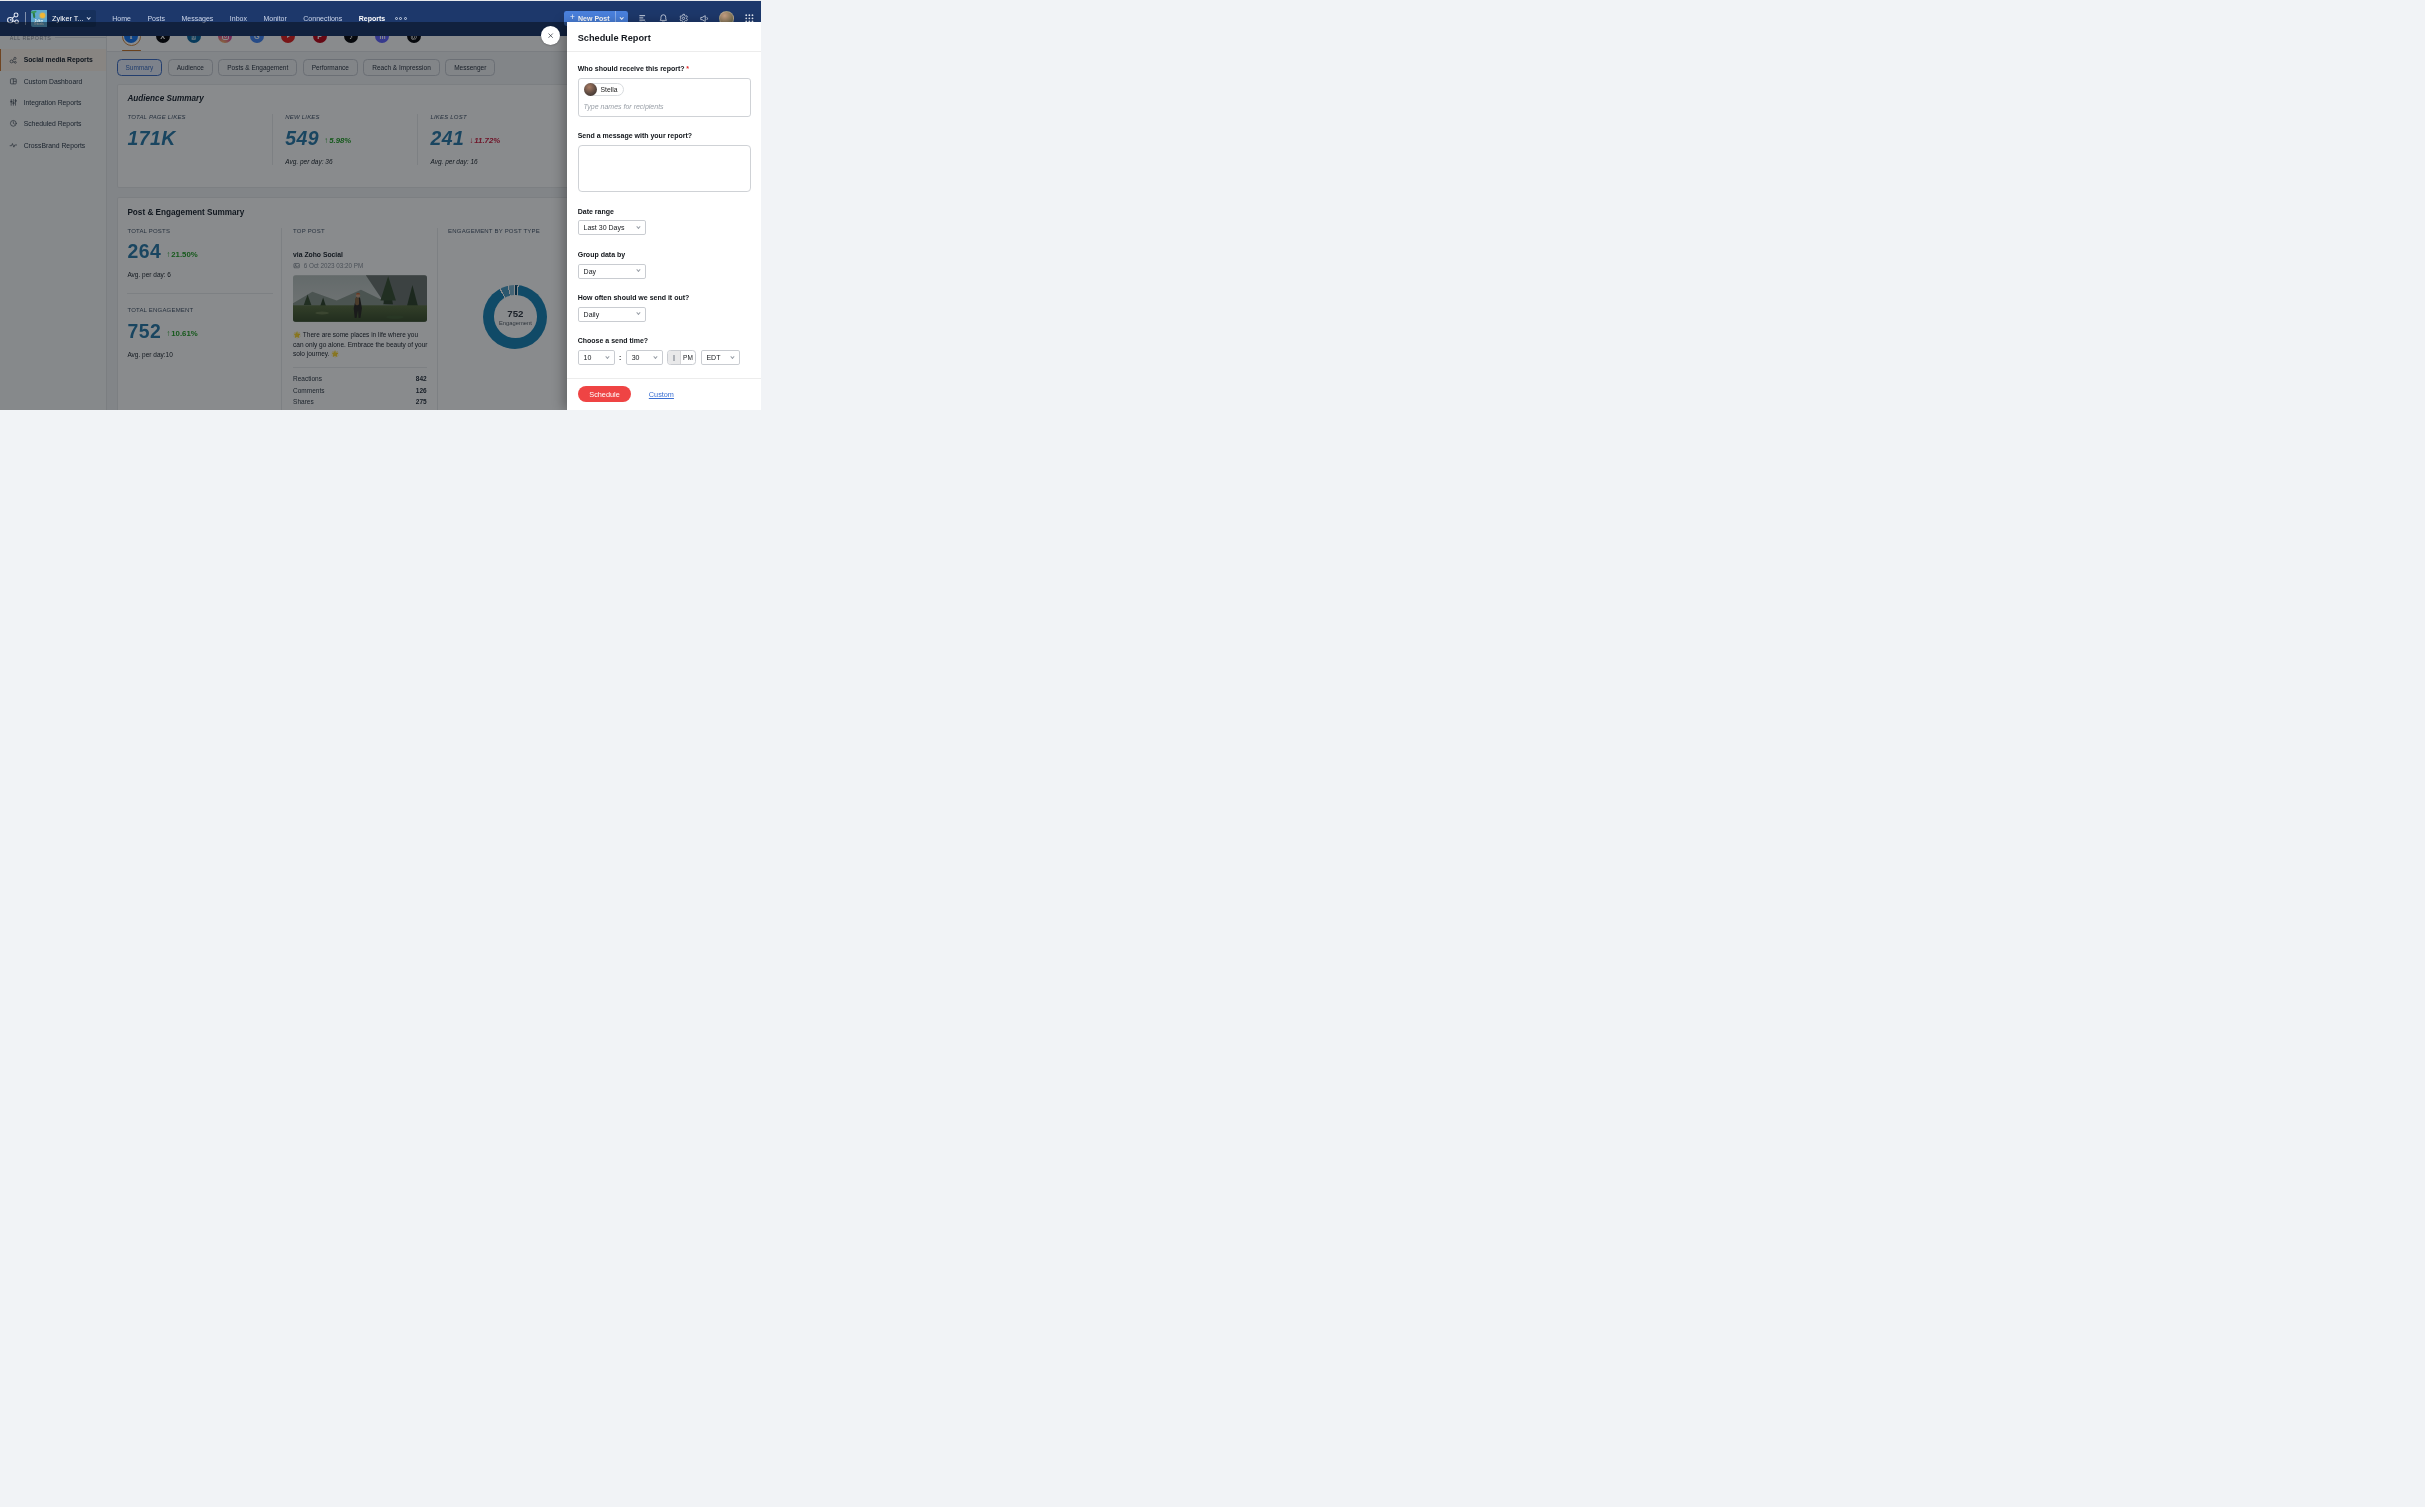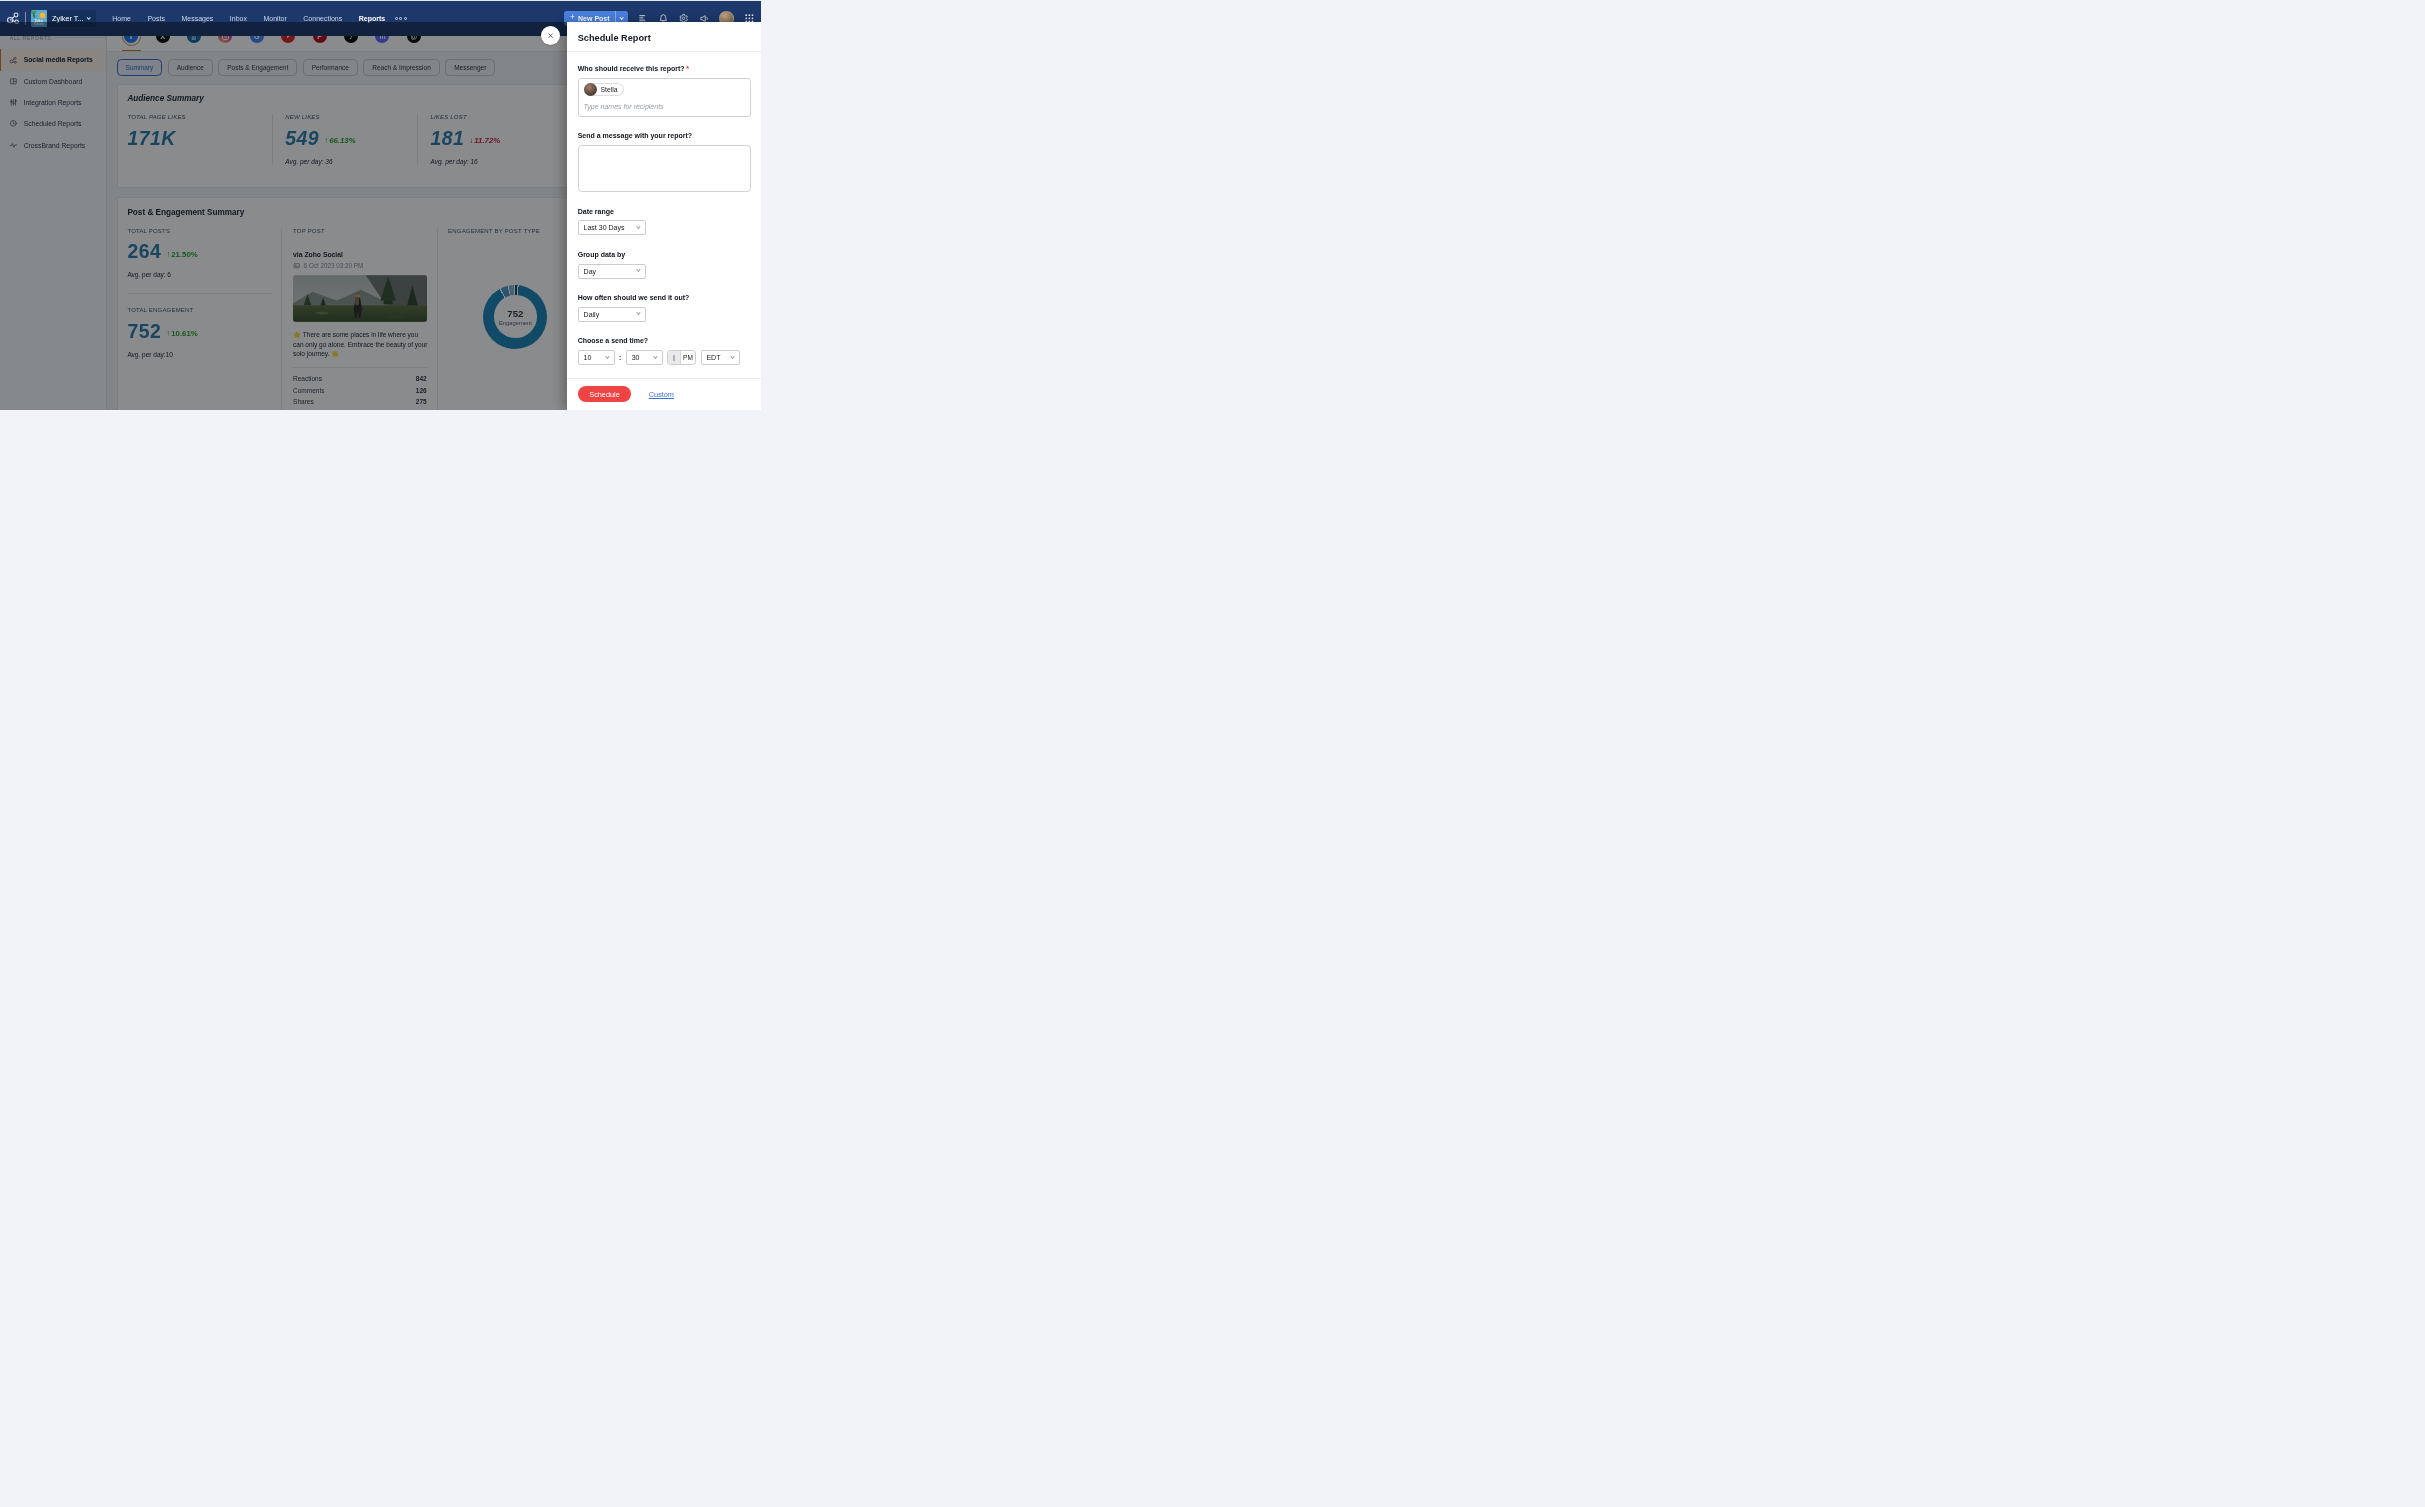--- a/index.html
+++ b/index.html
@@ -379,29 +379,29 @@
           <div class="stat-row">
               <span class="stat-val">171K</span>
             </div>
         </div>
         <div class="aud-col">
           <div class="stat-label">NEW LIKES</div>
           <div class="stat-row">
             <span class="stat-val">549</span>
             <span class="delta up">
                 <span class="arrow">↑</span>
-                <span>66.13%</span>
+                <span>5.98%</span>
               </span>
           </div>
           <div class="avg">Avg. per day: 36</div>
         </div>
         <div class="aud-col">
           <div class="stat-label">LIKES LOST</div>
           <div class="stat-row">
-            <span class="stat-val">181</span>
+            <span class="stat-val">241</span>
             <span class="delta down">
                 <span class="arrow">↓</span>
                 <span>11.72%</span>
               </span>
           </div>
           <div class="avg">Avg. per day: 16</div>
         </div>
       </div>
     </section>
 

